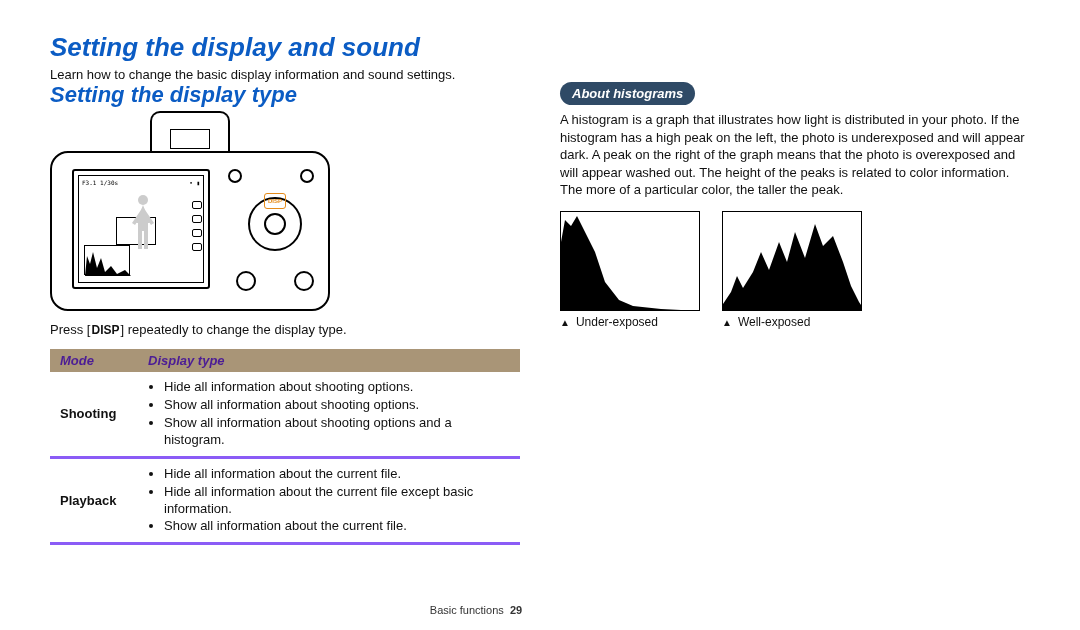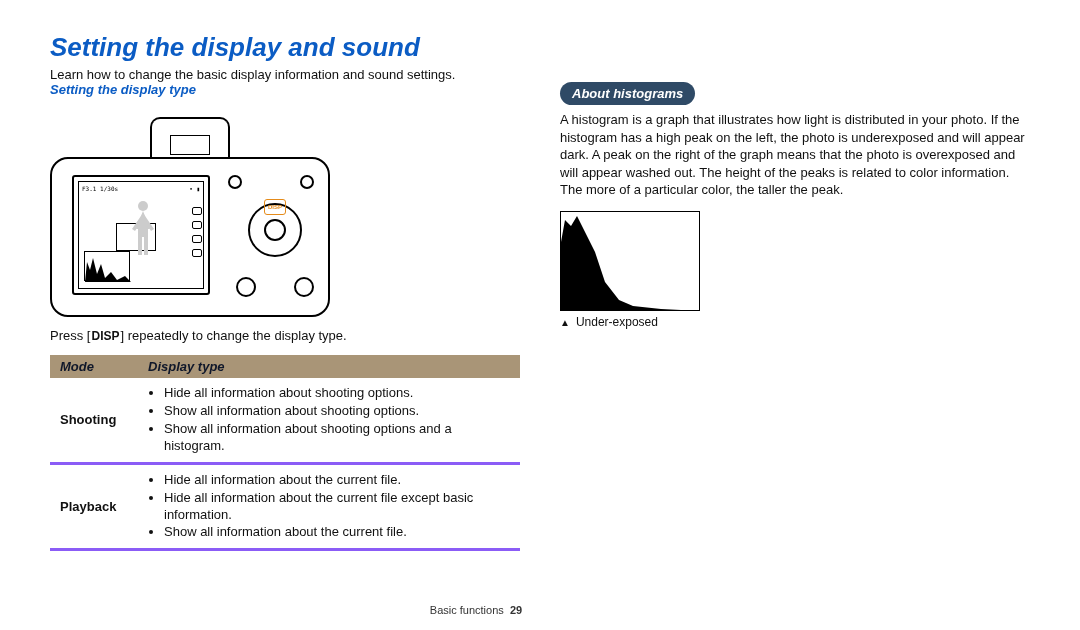--- a/index.html
+++ b/index.html
@@ -24,24 +24,24 @@
   }
   .columns {
     display: flex;
     gap: 40px;
   }
   .col { flex: 1 1 0; }
   .col.left { max-width: 495px; }
   .col.right { max-width: 480px; }
   h2.subheading {
     color: #0b5cc4;
-    font-size: 13px;
+    font-size: 22px;
     font-weight: 700;
     font-style: italic;
-    margin-bottom: 20px;
+    margin-bottom: 3px;
   }
   .para {
     font-size: 13px;
     line-height: 1.35;
     margin-bottom: 8px;
   }
   .pill {
     display: inline-block;
     background: #2f4a66;
     color: #fff;
@@ -147,21 +147,21 @@
   }
   
   table.modes {
     width: 100%;
     border-collapse: collapse;
     font-size: 13px;
     margin-top: 10px;
   }
   table.modes th {
     background: #a99577;
-    color: #0f172a;
+    color: #4c1d95;
     font-weight: 700;
     font-style: italic;
     text-align: left;
     padding: 4px 10px;
   }
   table.modes td {
     padding: 6px 10px;
     vertical-align: middle;
     border-bottom: 3px solid #8b5cf6;
   }
@@ -302,19 +302,27 @@
 
     <div class="hist-row">
       <div class="hist-item">
         <div class="hist-box">
           <svg width="140" height="100" viewBox="0 0 140 100">
             <polygon fill="#000" points="0,100 0,30 4,8 10,14 16,4 24,20 34,40 44,70 58,88 72,94 100,97 140,99 140,100"></polygon>
           </svg>
         </div>
         <div class="hist-caption">Under-exposed</div>
       </div>
+      <div class="hist-item">
+        <div class="hist-box">
+          <svg width="140" height="100" viewBox="0 0 140 100">
+            <polygon fill="#000" points="0,100 0,92 8,80 14,64 20,76 30,60 38,40 46,58 56,30 64,50 72,20 82,46 92,12 100,34 110,24 120,50 128,74 136,90 140,96 140,100"></polygon>
+          </svg>
+        </div>
+        <div class="hist-caption">Well-exposed</div>
+      </div>
     </div>
   </div>
 </div>
 
 <div class="footer">
   <span>Basic functions</span>&nbsp;&nbsp;<span class="pg">29</span>
 </div>
 
 </body></html>

